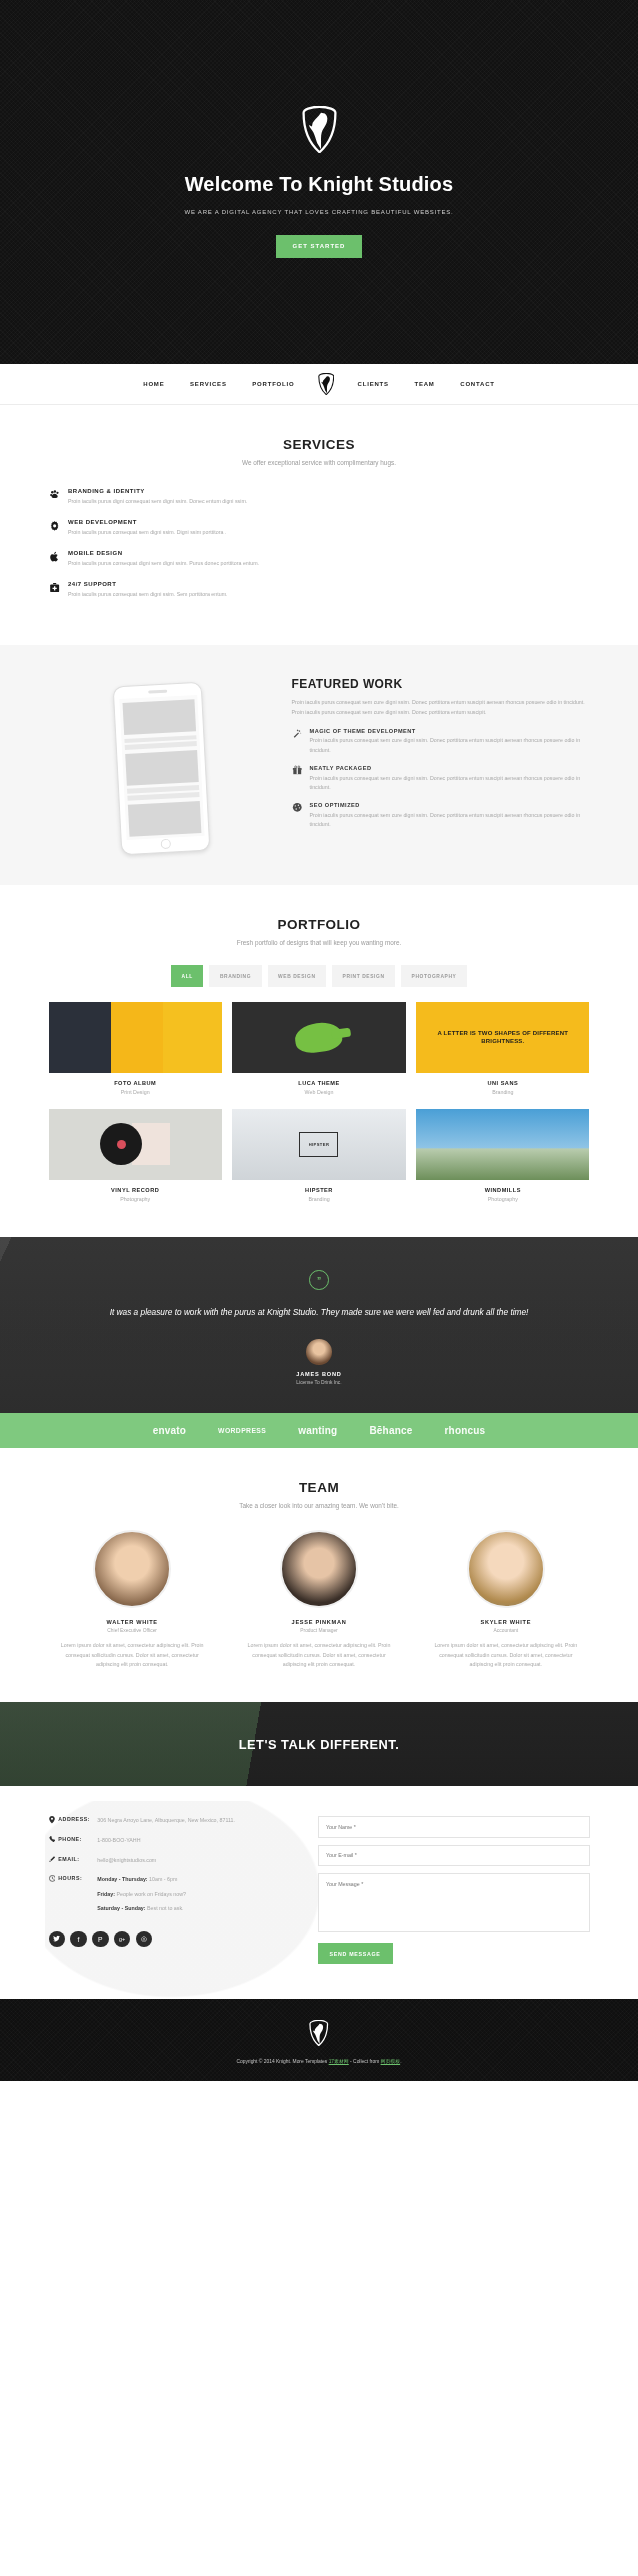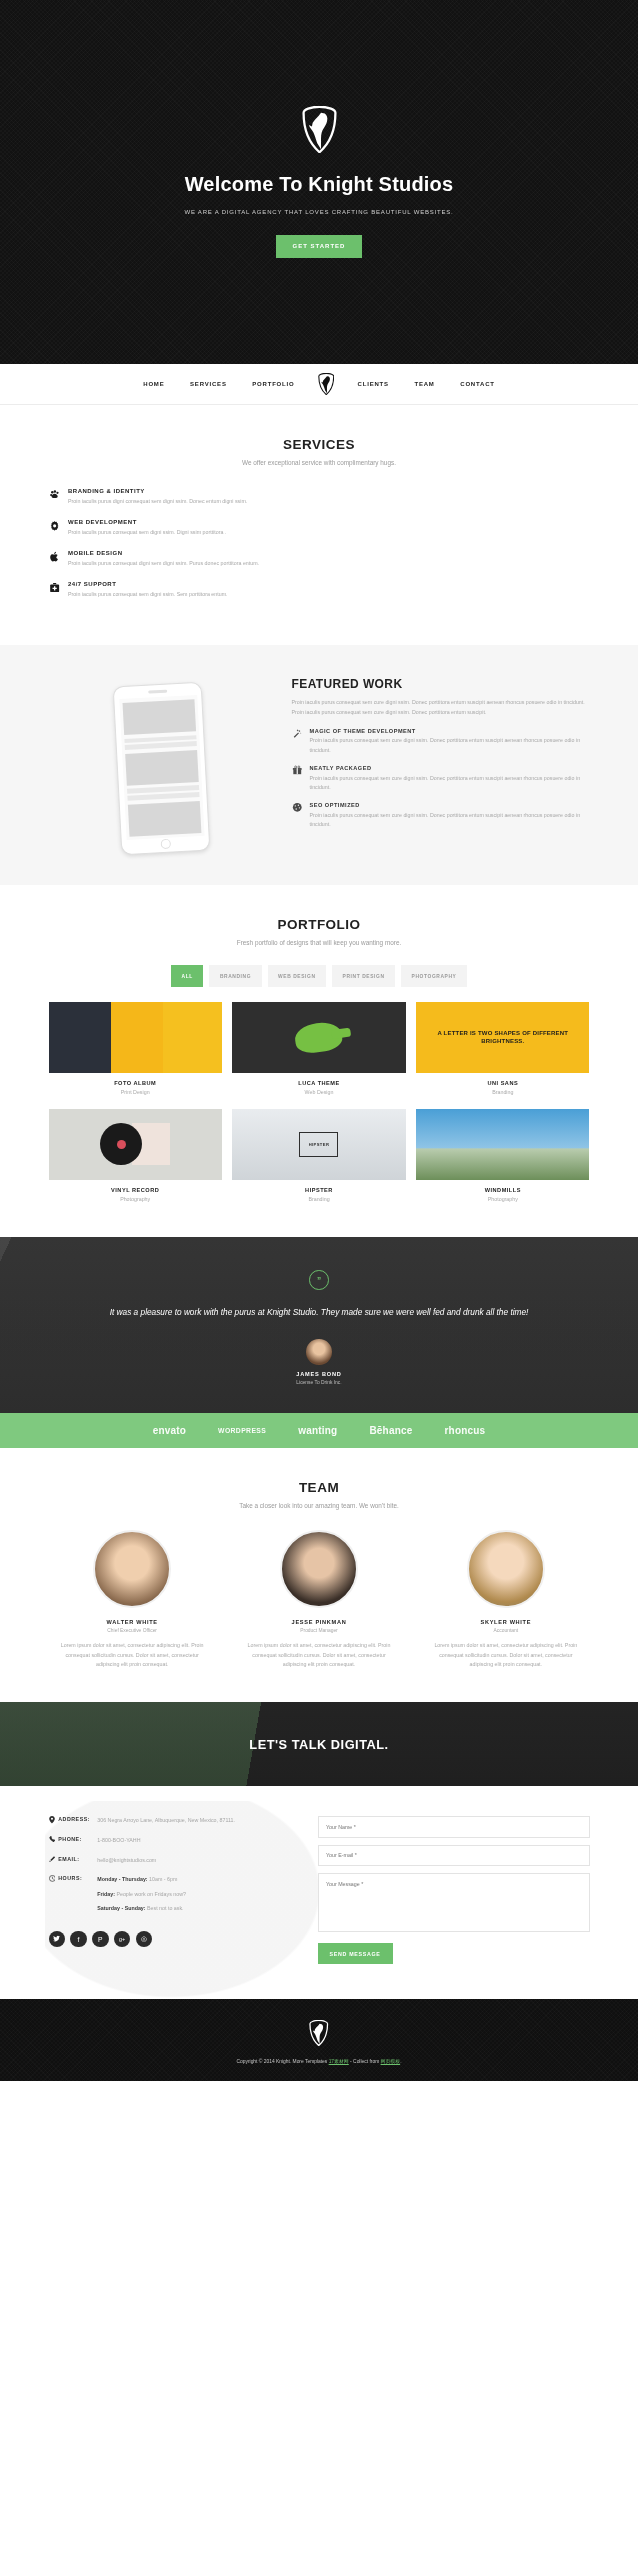--- a/index.html
+++ b/index.html
@@ -556,21 +556,21 @@
         <div class="team-photo tp3"></div>
         <div class="team-name">SKYLER WHITE</div>
         <div class="team-role">Accountant</div>
         <div class="team-bio">Lorem ipsum dolor sit amet, consectetur adipiscing elit. Proin consequat sollicitudin cursus. Dolor sit amet, consectetur adipiscing elit proin consequat.</div>
       </div>
     </div>
   </div>
 </section>
 
 <section class="biz">
-  <h2>LET'S TALK DIGITAL.</h2>
+  <h2>LET'S TALK DIFFERENT.</h2>
 </section>
 
 <section class="contact">
   <div class="wrap">
     <div class="contact-row">
       <div class="contact-left">
 
         <div class="c-line">
           <div class="c-ico">
             <svg width="6" height="7.5" viewBox="0 0 12 16">

